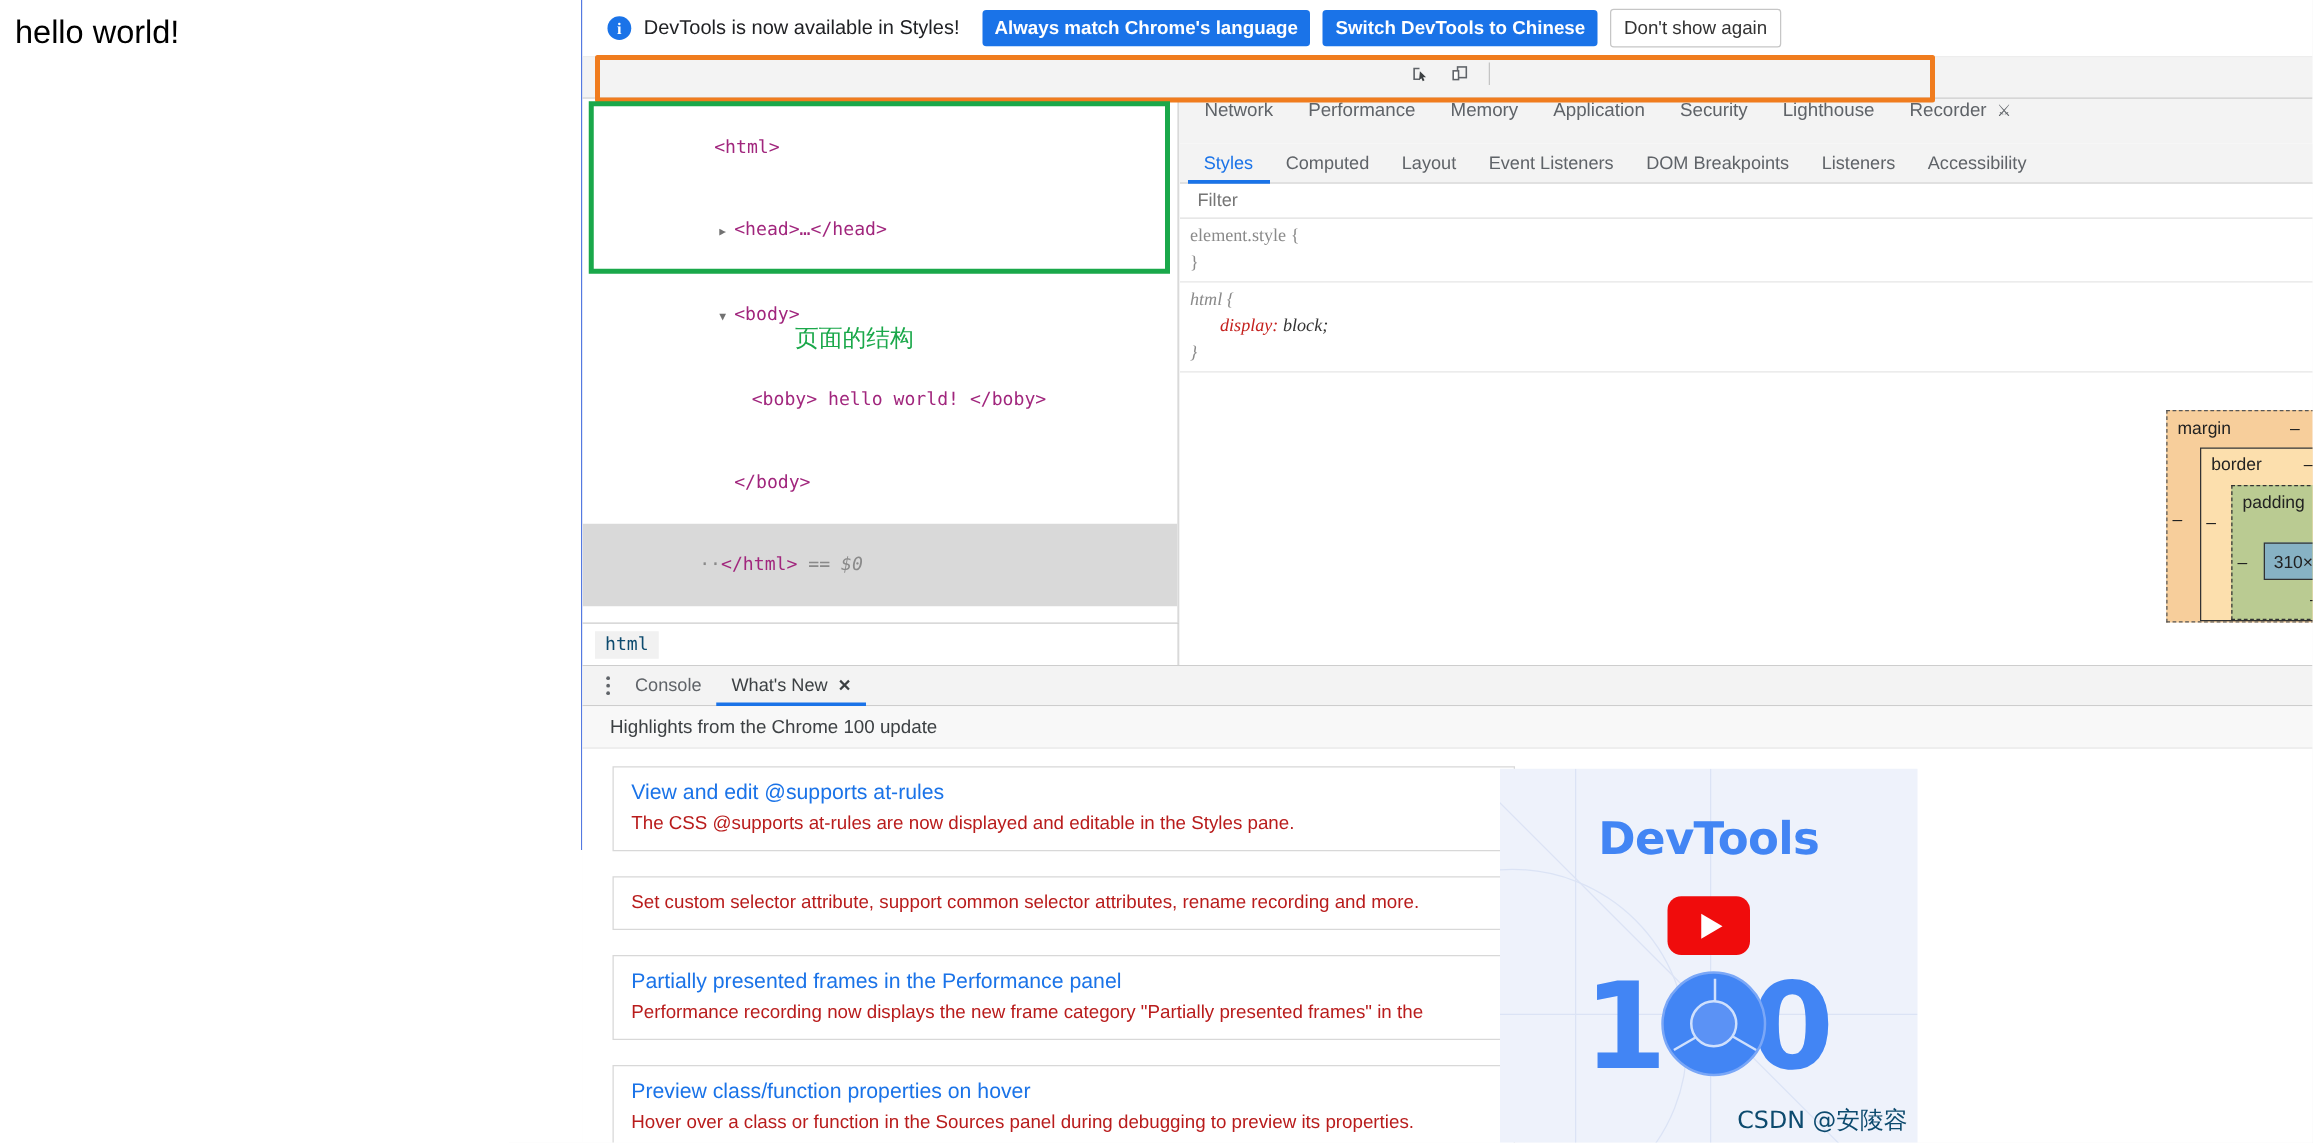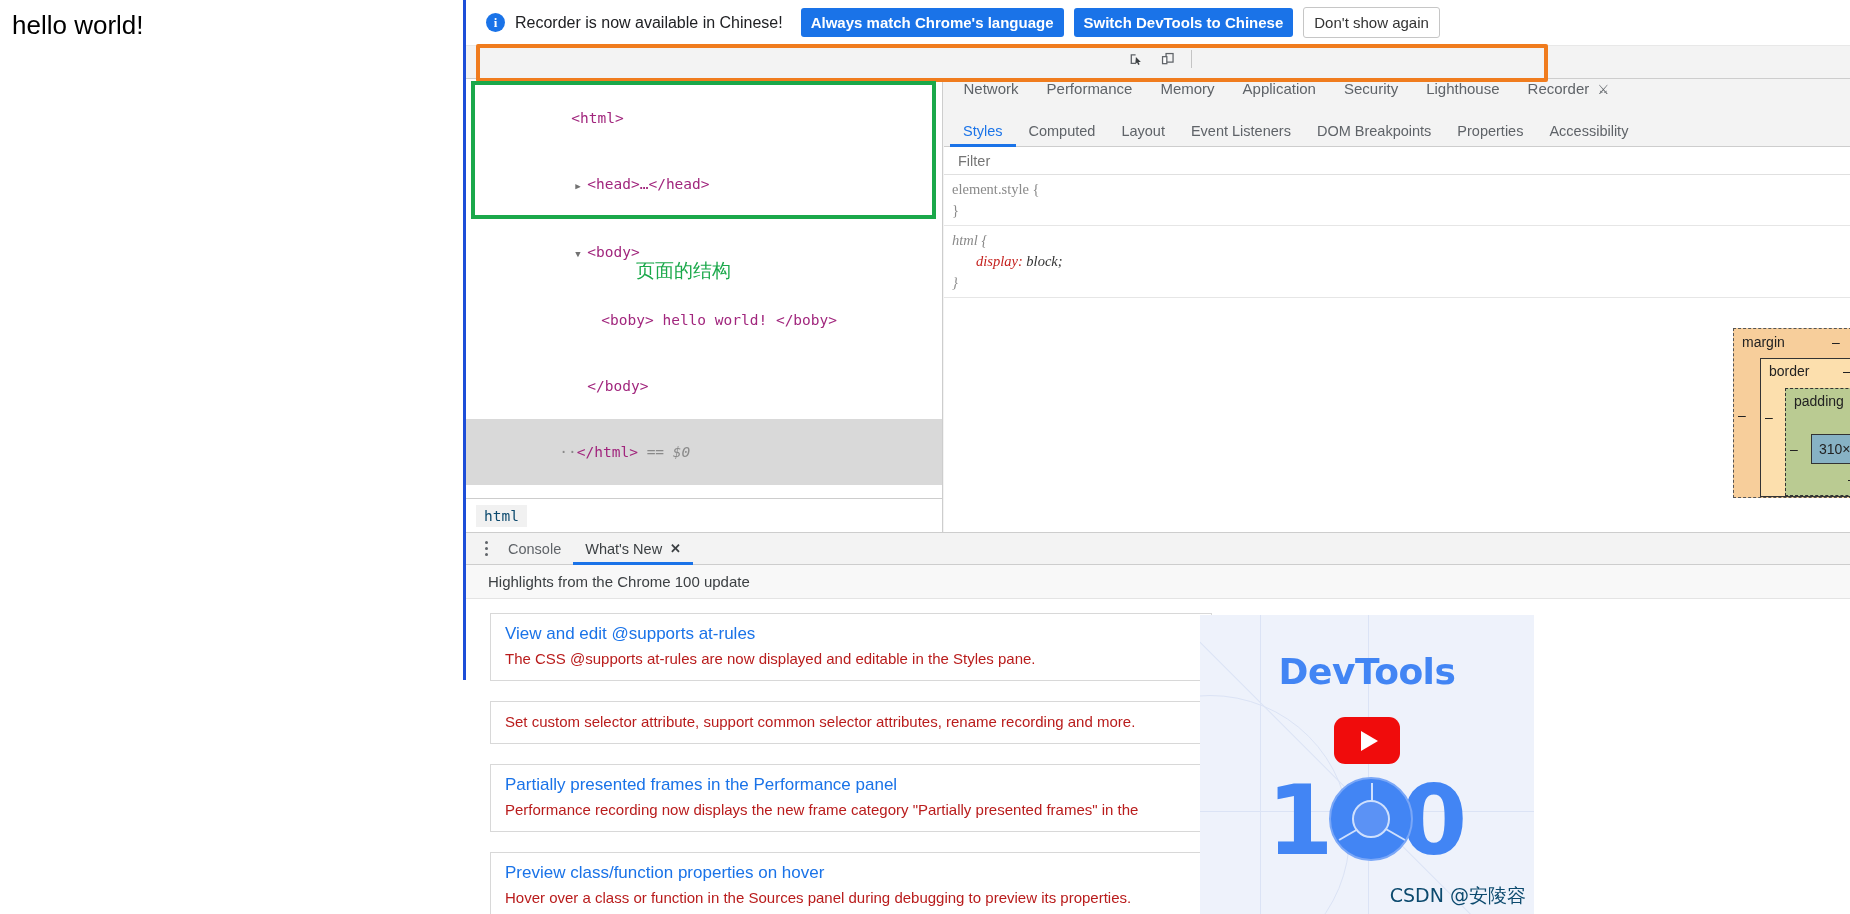--- a/index.html
+++ b/index.html
@@ -8,21 +8,21 @@
     width: 1850px; height: 914px;
     overflow: hidden;
     font-family: "Liberation Sans", sans-serif;
     background: #ffffff;
   }
   #root { position: relative; width: 1850px; height: 914px; background:#fff; }
 
   
   .page-pane {
     position: absolute; left: 0; top: 0; width: 466px; height: 680px;
-    background: #ffffff; border-right: 3px solid #1d4ed8;
+    background: #ffffff; border-right: 1px solid #1d4ed8;
   }
   .page-hello {
     position: absolute; left: 12px; top: 10px;
     font-size: 26px; color: #000; font-family: "Liberation Sans", sans-serif;
   }
 
   
   .devtools {
     position: absolute; left: 466px; top: 0; width: 1384px; height: 914px;
     background: #f3f3f3;
@@ -264,21 +264,21 @@
 <div id="root">
 
   <div class="page-pane">
     <div class="page-hello">hello world!</div>
   </div>
 
   <div class="devtools">
 
     <div class="notice-bar">
       <div class="info-icon">i</div>
-      <span class="notice-text">Recorder is now available in Chinese!</span>
+      <span class="notice-text">DevTools is now available in Styles!</span>
       <button class="btn-primary">Always match Chrome's language</button>
       <button class="btn-primary">Switch DevTools to Chinese</button>
       <button class="btn-secondary">Don't show again</button>
     </div>
 
     <div class="main-tabbar">
       <div class="tool-icons">
         <button class="tool-btn">
           <svg width="17" height="17" viewBox="0 0 17 17">
             <path d="M2 2 h6 v1.6 H3.6 v8.8 H8 V14 H2 Z" fill="#5f6368"></path>
@@ -340,21 +340,21 @@
       <span class="crumb">html</span>
     </div>
 
     <div class="styles-pane">
       <div class="sidebar-tabbar">
         <div class="stab active"><span>Styles</span></div>
         <div class="stab"><span>Computed</span></div>
         <div class="stab"><span>Layout</span></div>
         <div class="stab"><span>Event Listeners</span></div>
         <div class="stab"><span>DOM Breakpoints</span></div>
-        <div class="stab"><span>Properties</span></div>
+        <div class="stab"><span>Listeners</span></div>
         <div class="stab"><span>Accessibility</span></div>
       </div>
       <div class="filter-row">
         <input class="filter-input" value="" placeholder="Filter" style="">
       </div>
 
       <div class="css-block">
         <span class="sel-name">element.style {</span><br>
         <span class="sel-name">}</span>
       </div>

